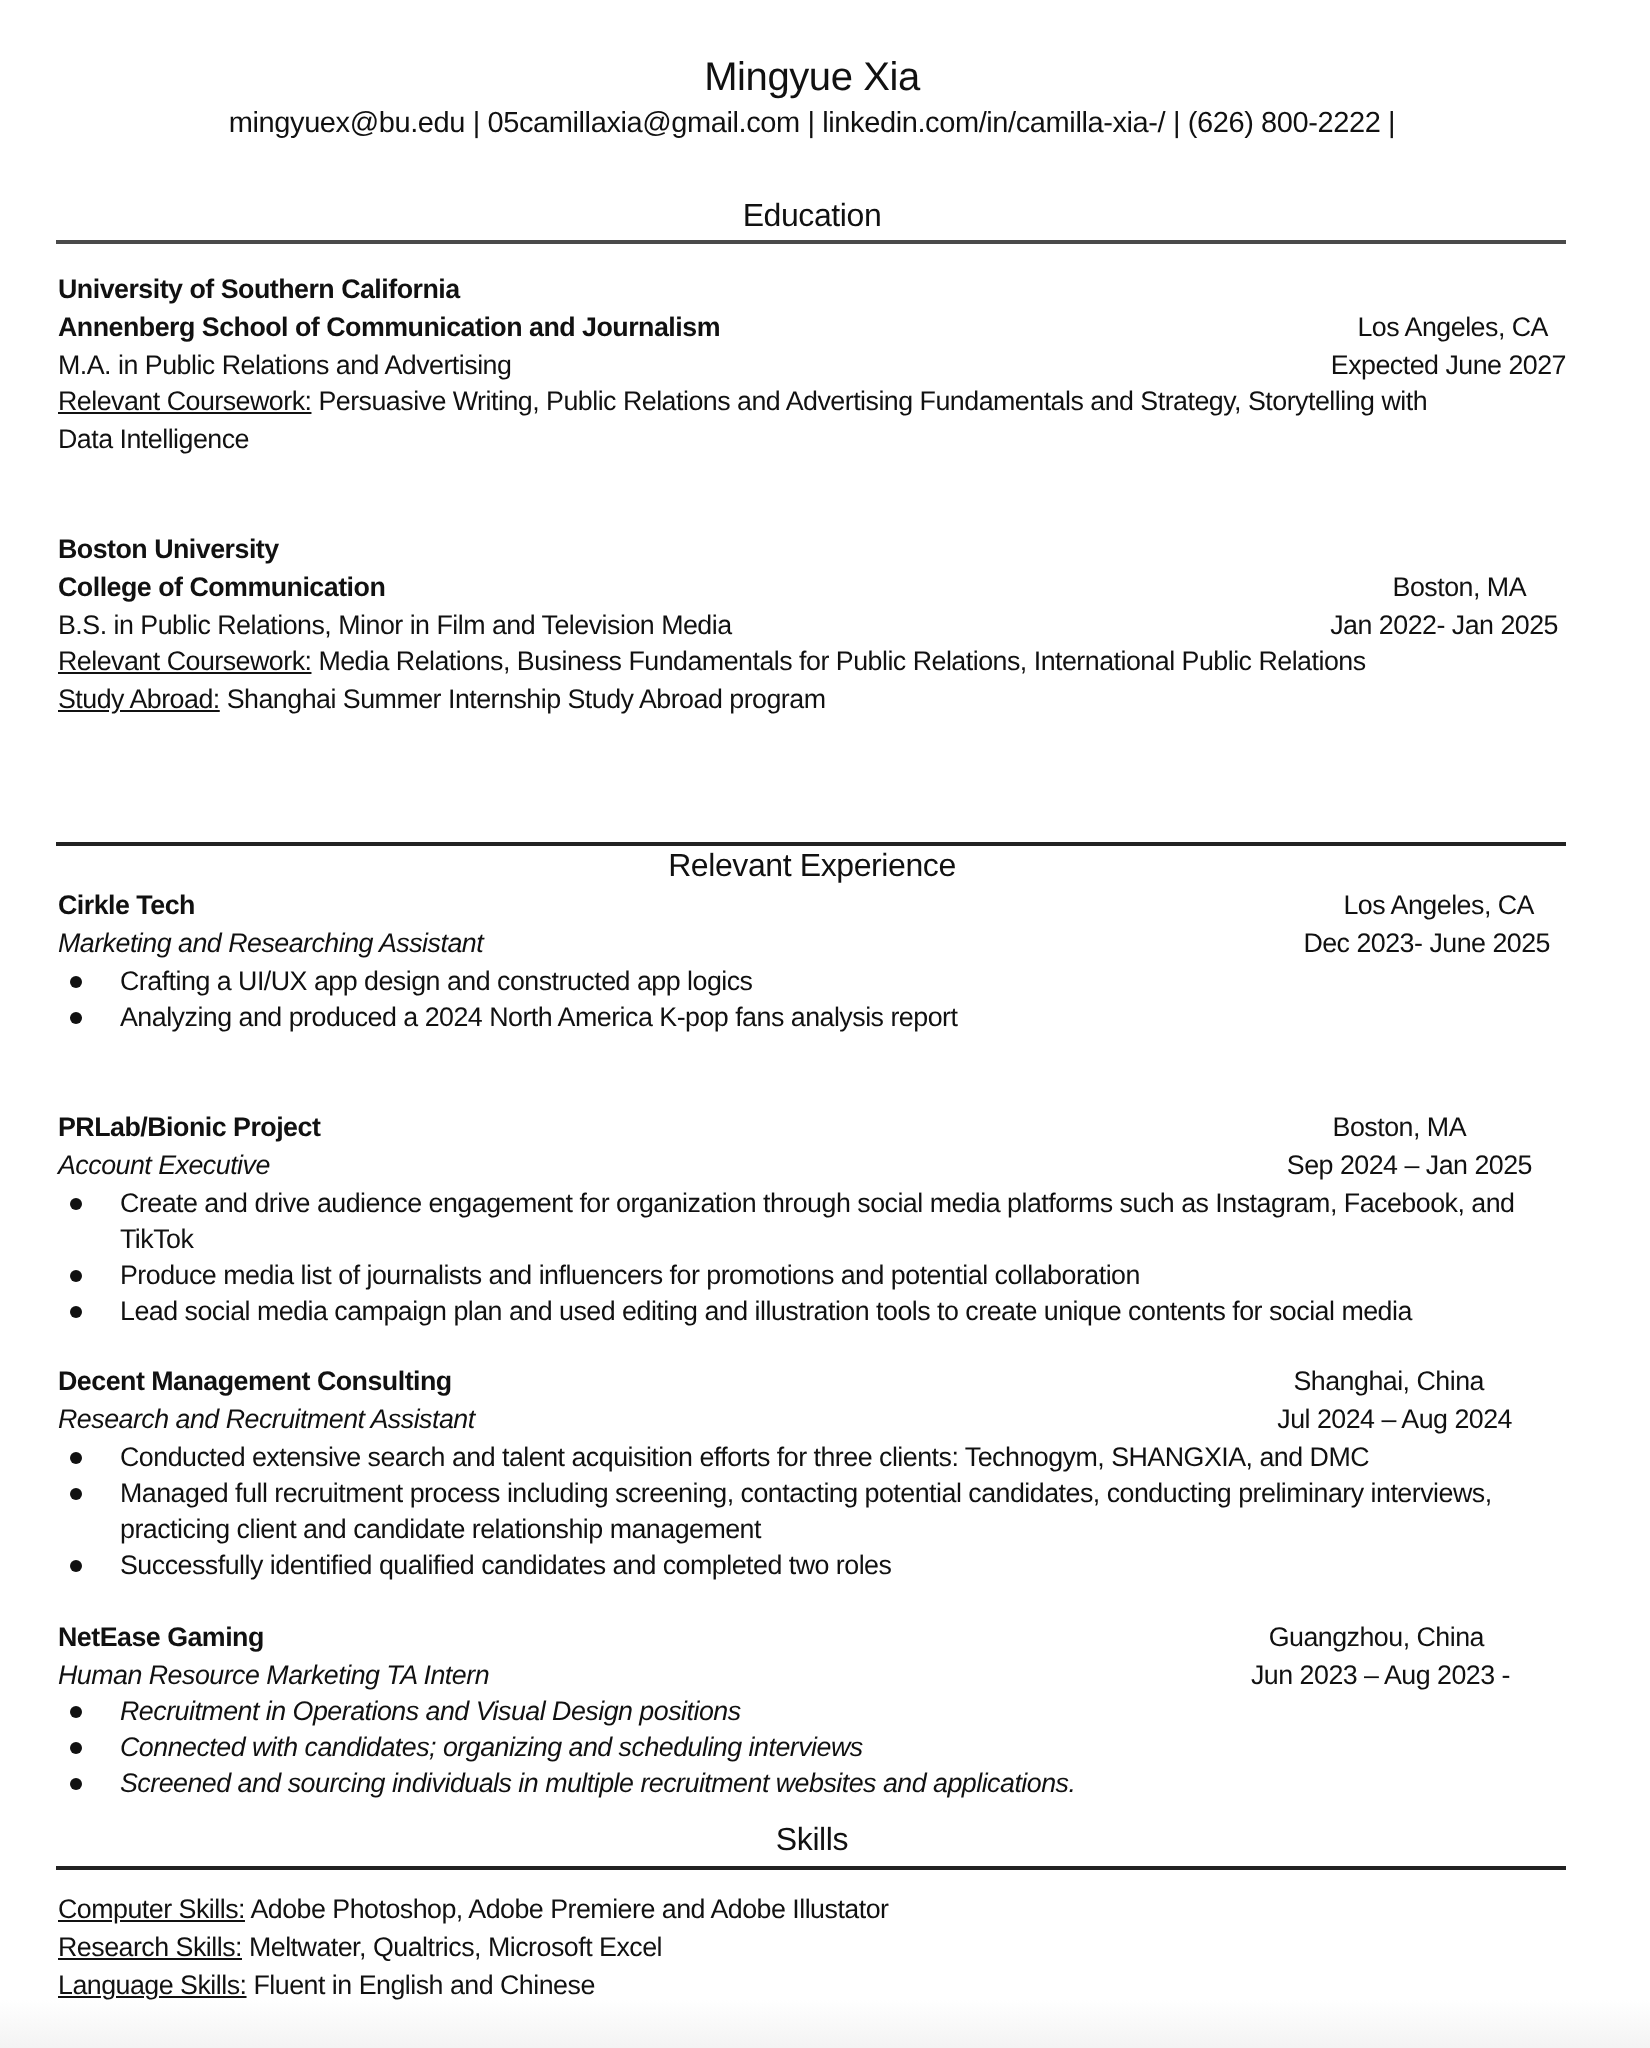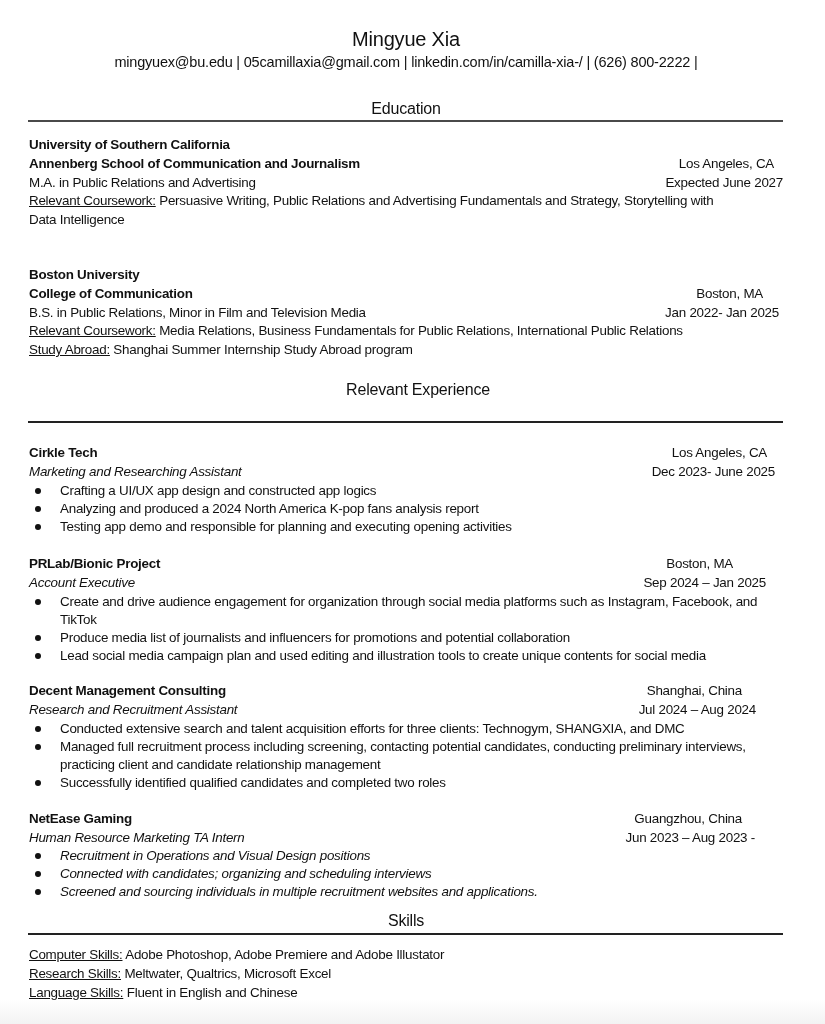--- a/index.html
+++ b/index.html
@@ -45,31 +45,30 @@
   <div class="abs line left" style="top:211px;">Data Intelligence</div>
 
   <div class="abs line b left" style="top:266px;">Boston University</div>
   <div class="abs line b left" style="top:285px;">College of Communication</div>
   <div class="abs line right" style="top:285px; right:62px;">Boston, MA</div>
   <div class="abs line left" style="top:304px;">B.S. in Public Relations, Minor in Film and Television Media</div>
   <div class="abs line right" style="top:304px; right:46px;">Jan 2022- Jan 2025</div>
   <div class="abs line left" style="top:322px;"><span class="u">Relevant Coursework:</span><span> Media Relations, Business Fundamentals for Public Relations, International Public Relations</span></div>
   <div class="abs line left" style="top:341px;"><span class="u">Study Abroad:</span><span> Shanghai Summer Internship Study Abroad program</span></div>
 
-  <div class="abs sec-title" style="top:381px;padding-left:12px;">Relevant Experience</div>
+  <div class="abs sec-title" style="top:425px;">Relevant Experience</div>
   <div class="rule" style="top:421px;"></div>
 
   <div class="abs line b left" style="top:444px;">Cirkle Tech</div>
   <div class="abs line right" style="top:444px; right:58px;">Los Angeles, CA</div>
   <div class="abs line i left" style="top:463px;">Marketing and Researching Assistant</div>
   <div class="abs line right" style="top:463px; right:50px;">Dec 2023- June 2025</div>
   <ul class="bullets" style="top:482px;">
     <li><span class="dot"></span><span>Crafting a UI/UX app design and constructed app logics</span></li>
     <li><span class="dot"></span><span>Analyzing and produced a 2024 North America K-pop fans analysis report</span></li>
-    <li><span class="dot"></span><span>Testing app demo and responsible for planning and executing opening activities</span></li>
   </ul>
 
   <div class="abs line b left" style="top:555px;">PRLab/Bionic Project</div>
   <div class="abs line right" style="top:555px; right:92px;">Boston, MA</div>
   <div class="abs line i left" style="top:574px;">Account Executive</div>
   <div class="abs line right" style="top:574px; right:59px;">Sep 2024 – Jan 2025</div>
   <ul class="bullets" style="top:593px;">
     <li><span class="dot"></span><span>Create and drive audience engagement for organization through social media platforms such as Instagram, Facebook, and TikTok</span></li>
     <li><span class="dot"></span><span>Produce media list of journalists and influencers for promotions and potential collaboration</span></li>
     <li><span class="dot"></span><span>Lead social media campaign plan and used editing and illustration tools to create unique contents for social media</span></li>

